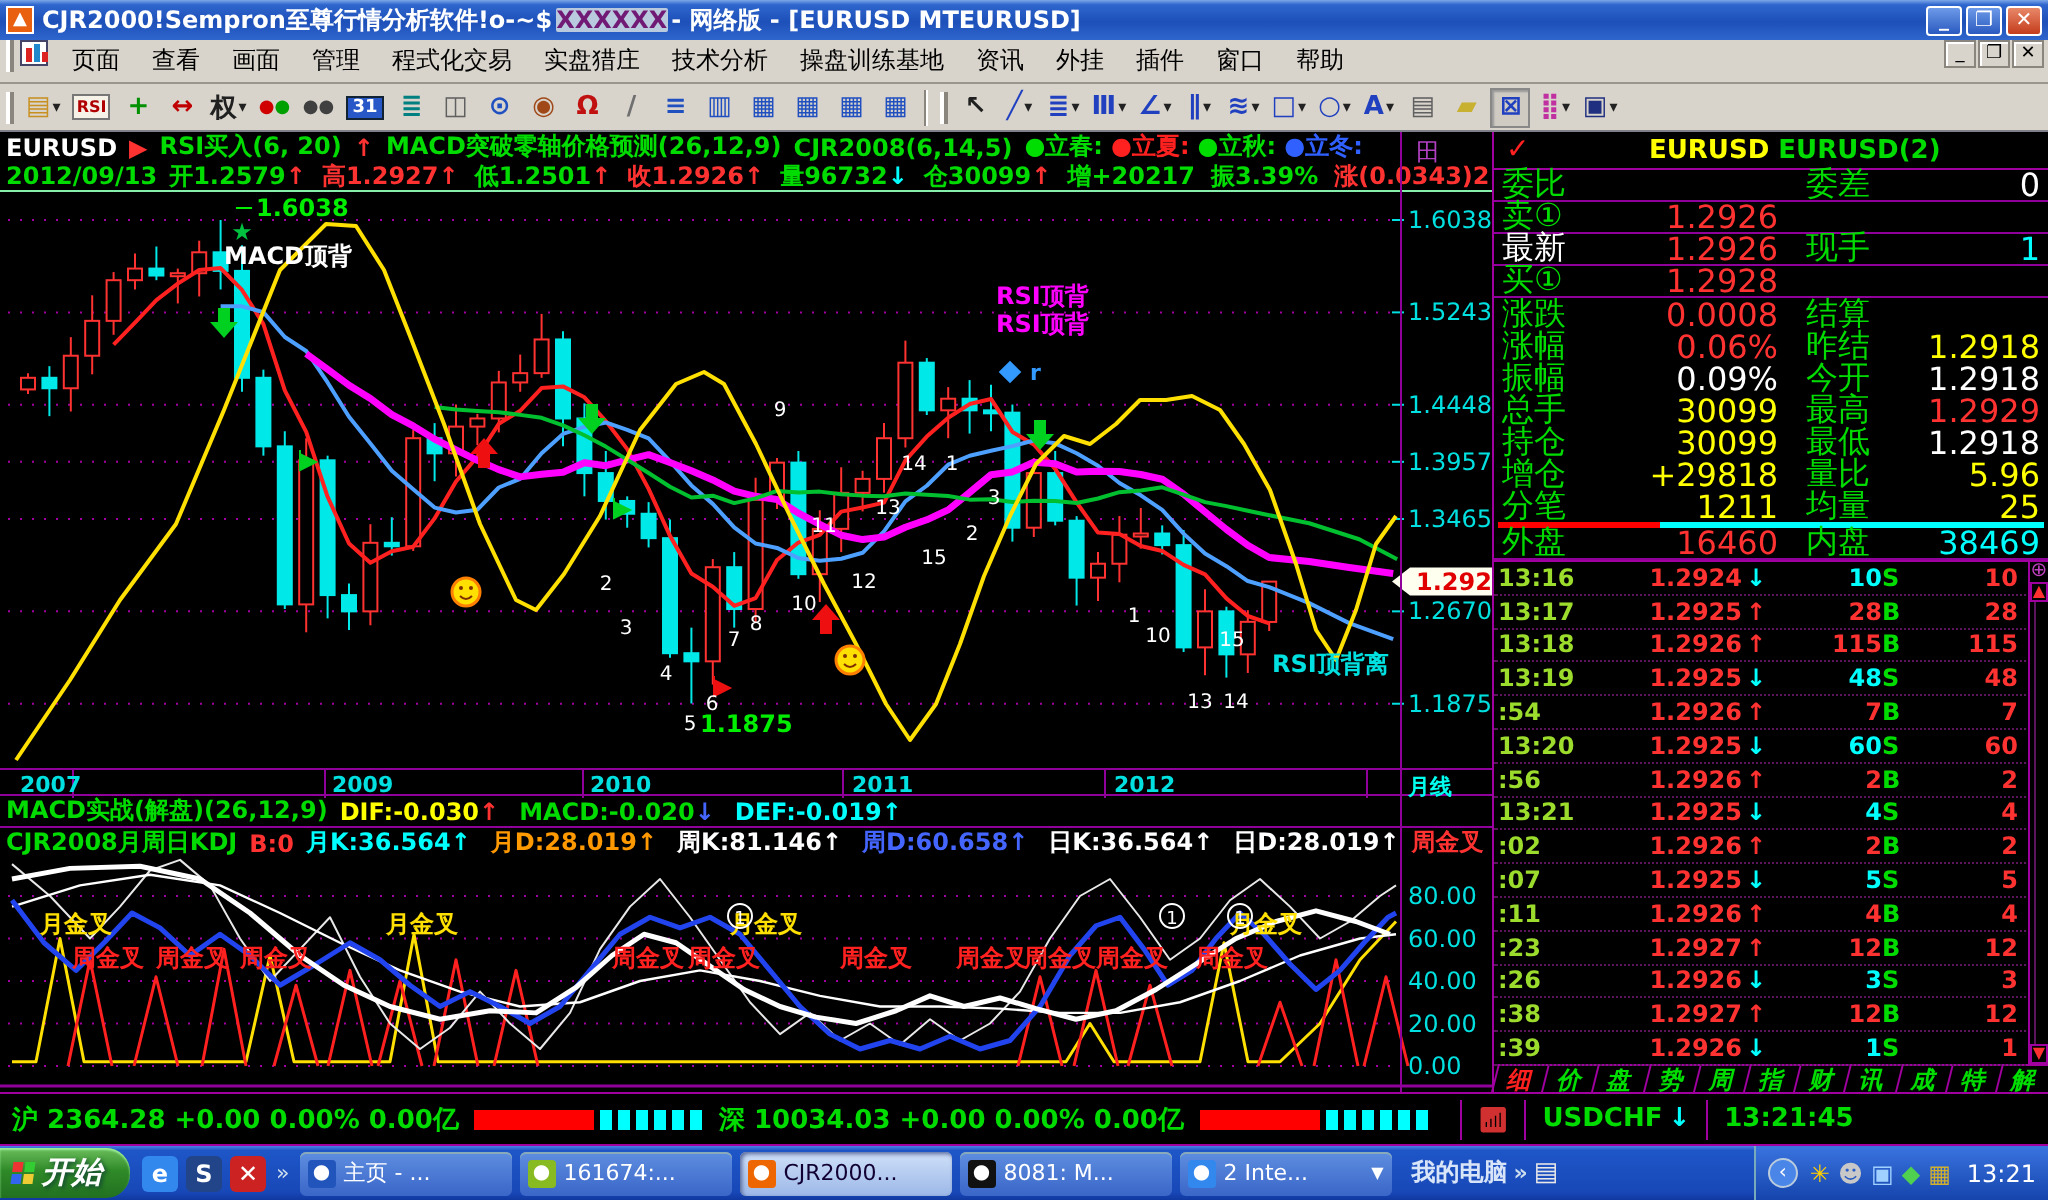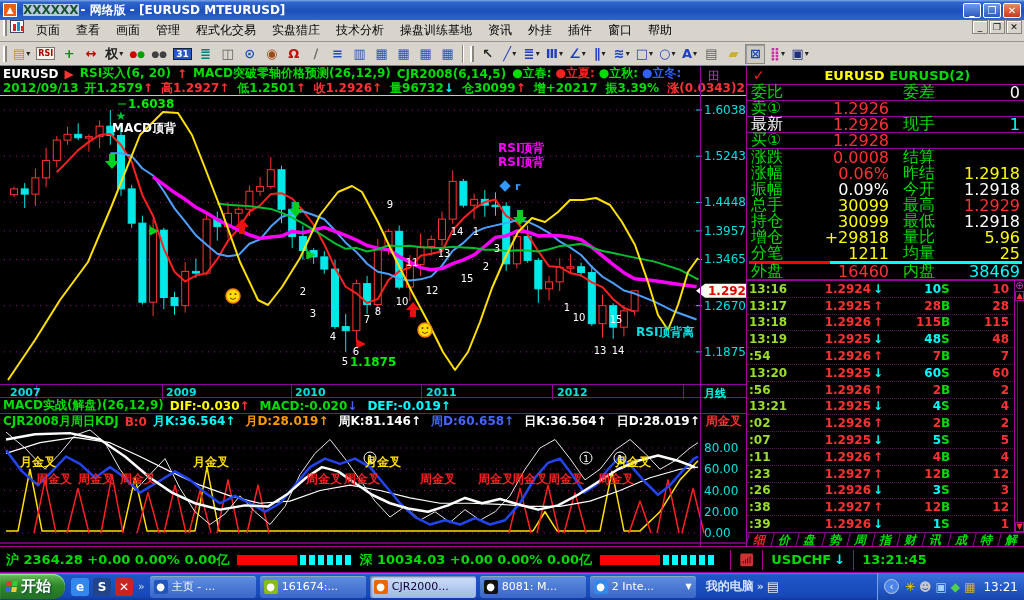--- a/index.html
+++ b/index.html
@@ -1,21 +1,21 @@
 <!DOCTYPE html>
 <html><head>
 <meta charset="utf-8">
 <style>
 *{margin:0;padding:0;box-sizing:border-box}
 html,body{width:1024px;height:600px;overflow:hidden;background:#000;font-family:"DejaVu Sans","Liberation Sans",sans-serif}
 #app{position:relative;width:1024px;height:600px;background:#000}
 
 #titlebar{position:absolute;left:0;top:0;width:1024px;height:20px;background:linear-gradient(180deg,#7DA7E8 0%,#2E66CE 12%,#1D50B8 55%,#2E66CE 100%);display:flex;align-items:center;padding:0 3px;color:#fff;font-size:12px;font-weight:bold}
 #titlebar .appicon{width:14px;height:14px;background:#e86010;border:1px solid #fff;color:#fff;font-size:9px;line-height:12px;text-align:center;margin-right:4px}
-#titlebar .redact{display:inline-block;background:#b9c9de;color:#14532d;height:12px;line-height:12px;margin:16px 2px;border-radius:1px}
+#titlebar .redact{display:inline-block;background:#b9c9de;color:#701a75;height:12px;line-height:12px;margin:16px 2px;border-radius:1px}
 .winbtn{width:18px;height:15px;margin-left:2px;border:1px solid #fff;border-radius:2px;background:linear-gradient(180deg,#6D9AE8,#2A5AC0);color:#fff;font-size:10px;line-height:13px;text-align:center;font-weight:bold}
 .winbtn.close{background:linear-gradient(180deg,#E88868,#C43C1C)}
 #titlebar .spacer{flex:1}
 
 #menubar{position:absolute;left:0;top:20px;width:1024px;height:22px;background:#d8d4cc;border-bottom:1px solid #9a968e;display:flex;align-items:flex-start;font-size:12px;color:#000}
 .grip{width:4px;height:16px;border-left:2px solid #fff;border-right:2px solid #8a867e;margin:0 3px}
 #menubar .childicon{width:14px;height:13px;background:#fff;border:1px solid #446;margin-right:4px;position:relative}
 #menubar .childicon i{position:absolute;bottom:1px;width:3px;background:#d22}
 .menu-item{padding:2px 8px;cursor:default}
 #menubar .mdi-ctrls{margin-left:auto;display:flex;margin-right:2px}
@@ -74,21 +74,21 @@
 .qtab.active{color:#ff2020}
 
 #status{position:absolute;left:0;top:546px;width:1024px;height:27px;background:#000;border-top:1px solid #a000a0;border-bottom:1px solid #a000a0;display:flex;align-items:center;font-size:13px;font-weight:bold;color:#00dc00}
 .meter{display:flex;align-items:center;height:10px;margin:0 8px}
 .meter .mr{width:60px;height:10px;background:#f00}
 .meter .ms{width:6px;height:10px;background:#0ff;margin-left:3px}
 #status .vsep{width:1px;height:20px;background:#a000a0;margin:0 8px}
 #status .ant{color:#d03030;font-size:12px}
 
 #taskbar{position:absolute;left:0;top:573px;width:1024px;height:27px;background:linear-gradient(180deg,#4A80E8 0%,#1E56C8 8%,#1848B8 85%,#1038A0 100%);display:flex;align-items:center;color:#fff}
-#startbtn{height:25px;padding:0 14px 0 6px;background:linear-gradient(180deg,#6CBE5C,#2F8A28 45%,#227020);border-radius:0 12px 12px 0;display:flex;align-items:center;font-size:15px;font-weight:bold;text-shadow:1px 1px 2px #143;box-shadow:inset 0 1px 1px #9e9}
+#startbtn{height:25px;padding:0 14px 0 6px;background:linear-gradient(180deg,#6CBE5C,#2F8A28 45%,#227020);border-radius:0 12px 12px 0;display:flex;align-items:center;font-size:15px;font-style:italic;font-weight:bold;text-shadow:1px 1px 2px #143;box-shadow:inset 0 1px 1px #9e9}
 .winflag{display:inline-grid;grid-template-columns:5px 5px;grid-gap:1px;margin-right:4px;transform:skewX(-8deg)}
 .winflag i{width:5px;height:5px;display:block}
 .qlicon{width:18px;height:18px;border-radius:3px;margin:0 2px;font-size:12px;font-weight:bold;text-align:center;line-height:18px}
 .chev{color:#cde;font-size:11px;margin:0 3px}
 .task{width:106px;height:22px;margin:0 2px;border-radius:3px;background:linear-gradient(180deg,#5E8EE0,#3A66C8);box-shadow:inset 0 1px 0 #8ab;display:flex;align-items:center;font-size:11px;padding:0 4px;white-space:nowrap;overflow:hidden}
 .task.active{background:linear-gradient(180deg,#cfe0f8,#9cb8e8);color:#103;box-shadow:inset 1px 1px 2px #569}
 .task .ticon{width:14px;height:14px;border-radius:2px;margin-right:4px;flex:0 0 14px;color:#fff;font-size:10px;line-height:14px;text-align:center;font-weight:bold}
 #deskband{display:flex;align-items:center;color:#d8e4f8;font-size:12px;font-weight:bold;margin-left:8px}
 #tray{margin-left:auto;height:27px;display:flex;align-items:center;background:linear-gradient(180deg,#3A74E0,#1544AC);border-left:1px solid #7ab;padding:0 6px}
 #tray .collapse{width:15px;height:15px;border-radius:50%;background:#4A86E8;border:1px solid #bcd;text-align:center;line-height:13px;font-size:10px;margin-right:4px}
@@ -96,20 +96,21 @@
 #tray .clock{font-size:12px;margin-left:6px}
 .g{color:#00dc00}.r{color:#ff3232}.c{color:#00ffff}.y{color:#ffff00}.w{color:#fff}
 </style>
 </head>
 <body>
 
 <div id="app">
 
   <div id="titlebar">
     <span class="appicon">▲</span>
+    <span>CJR2000!Sempron至尊行情分析软件!o-~$</span>
     <span class="redact">XXXXXX</span>
     <span> - 网络版 - [EURUSD MTEURUSD]</span>
     <span class="spacer"></span>
     <span class="winbtn">_</span>
     <span class="winbtn">❐</span>
     <span class="winbtn close">✕</span>
   </div>
 
   <div id="menubar">
     <span class="grip"></span>

